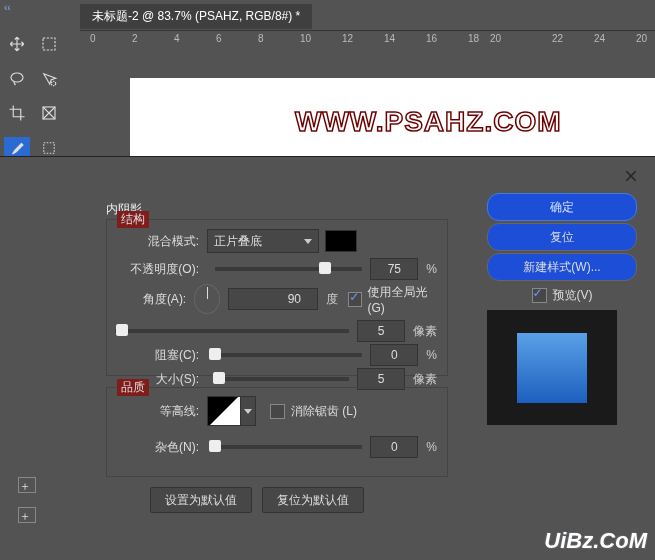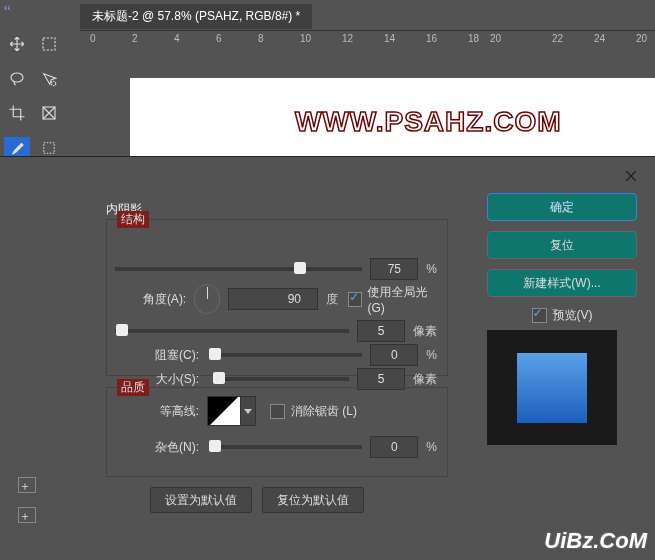--- a/index.html
+++ b/index.html
@@ -34,34 +34,34 @@
   .dial{width:28px;height:28px;border:1px solid #666;border-radius:50%;position:relative;background:#535353}
   .dial:after{content:"";position:absolute;left:50%;top:2px;width:1px;height:12px;background:#ddd;transform-origin:bottom;transform:rotate(0deg)}
   .cb{width:13px;height:13px;border:1px solid #888;background:#474747;display:inline-block;position:relative;margin-right:6px;vertical-align:middle}
   .cb.checked:after{content:"✓";position:absolute;left:0;top:-3px;font-size:12px;color:#659cff}
   .contour{width:32px;height:28px;border:1px solid #333;background:linear-gradient(135deg,#000 0%,#000 49%,#fff 51%,#fff 100%);display:inline-block}
   .contour-dd{width:14px;height:28px;border:1px solid #333;border-left:none;background:#474747;display:inline-flex;align-items:center;justify-content:center}
   .contour-dd:after{content:"";border-left:4px solid transparent;border-right:4px solid transparent;border-top:5px solid #ccc}
   .btns{position:absolute;left:150px;top:330px;display:flex;gap:10px}
   .btn{height:24px;padding:0 14px;background:#474747;border:1px solid #333;color:#ddd;display:inline-flex;align-items:center;border-radius:2px}
   .rpanel{position:absolute;right:18px;top:36px;width:150px}
-  .rbtn{height:26px;border:1px solid #666;border-radius:4px;background:#0f766e;color:#ddd;display:flex;align-items:center;justify-content:center;margin-bottom:10px}
+  .rbtn{height:26px;border:1px solid #666;border-radius:12px;background:#1d4ed8;color:#ddd;display:flex;align-items:center;justify-content:center;margin-bottom:2px}
   .rbtn.primary{border:1px solid #3d7fe0;color:#cfe2ff}
   .preview-row{display:flex;align-items:center;justify-content:center;margin:6px 0}
   .preview-box{width:130px;height:115px;background:#1a1a1a;margin-top:6px;display:flex;align-items:center;justify-content:center}
   .preview-box div{width:70px;height:70px;background:linear-gradient(180deg,#5aa0e6,#1d5fbf)}
   .dummy-panel{position:absolute;left:0;top:200px;width:52px;height:180px;background:#535353}
   .dummy-btn{position:absolute;width:16px;height:14px;border:1px solid #888;left:18px}
   .footer-wm{position:absolute;right:8px;bottom:6px;font:italic 900 22px Arial;color:#fff;text-shadow:1px 1px 0 #5f6264,-1px -1px 0 #5f6264}
 </style>
 </head>
 <body>
 
 <span class="collapse">‹‹</span>
-<div class="tab">未标题-2 @ 57.8% (PSAHZ, RGB/8#) *</div>
+<div class="tab">未标题-2 @ 83.7% (PSAHZ, RGB/8#) *</div>
 
 <div class="ruler">
   <span style="left:10px">0</span>
   <span style="left:52px">2</span>
   <span style="left:94px">4</span>
   <span style="left:136px">6</span>
   <span style="left:178px">8</span>
   <span style="left:220px">10</span>
   <span style="left:262px">12</span>
   <span style="left:304px">14</span>
@@ -128,22 +128,30 @@
       <svg viewBox="0 0 24 24">
         <path d="M5 5l14 14M19 5L5 19"></path>
       </svg>
     </div>
 
   <div class="section-title">内阴影</div>
 
   <div class="fieldset fs-struct">
     <span class="legend">结构</span>
 
+    <div class="row" style="left:0;top:10px">
+      <span class="lbl">混合模式:</span>
+      <div class="sel-box">
+          <span>正片叠底</span>
+        </div>
+      <div class="swatch"></div>
+    </div>
 
     <div class="row" style="left:0;top:38px;width:330px">
+      <span class="lbl">不透明度(O):</span>
       <div class="slider">
           <div class="thumb" style="left:75%"></div>
         </div>
       <input class="num" value="75" style="">
       <span class="unit">%</span>
     </div>
 
     <div class="row" style="left:0;top:68px;width:330px">
       <span class="lbl">角度(A):</span>
       <div class="dial"></div>

